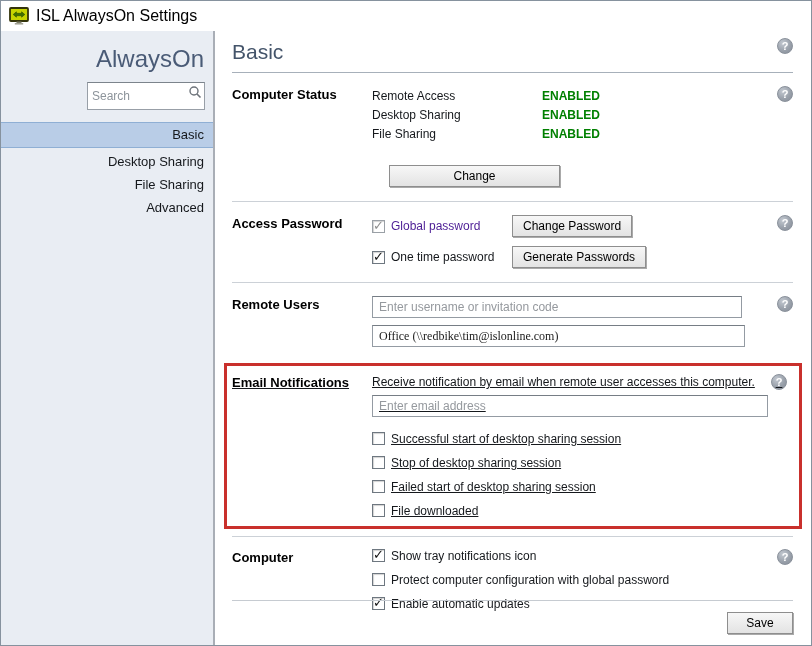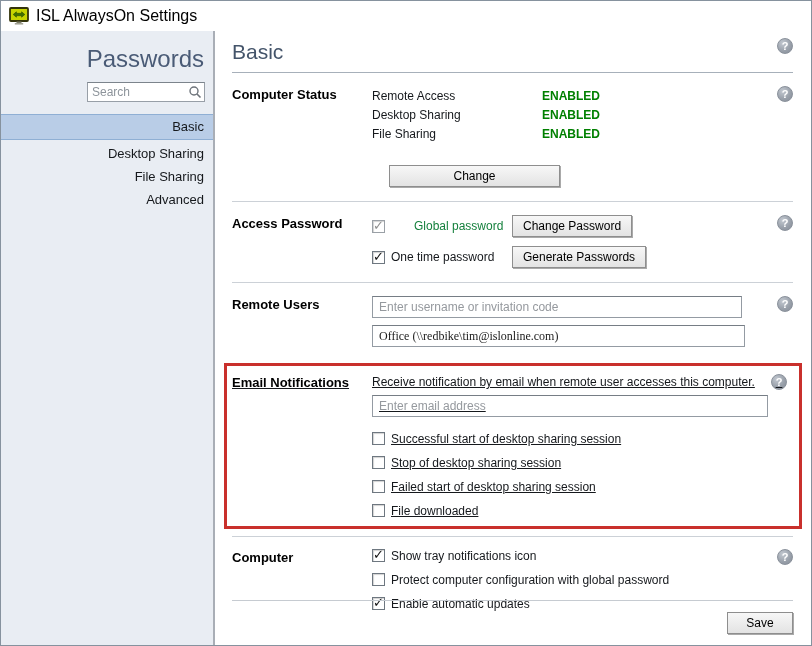--- a/index.html
+++ b/index.html
@@ -12,21 +12,21 @@
   .titlebar { height:30px; display:flex; align-items:center; padding-left:8px; background:#fff; flex:0 0 auto; }
   .app-icon { width:20px; height:18px; margin-right:7px; display:inline-flex; }
   .title-text { font-size:16px; color:#000; }
 
   .body-row { flex:1; display:flex; min-height:0; }
 
   
   .sidebar { width:214px; flex:0 0 214px; background:#e9edf3; border-right:2px solid #a9aeb6; padding-top:14px; }
   .sidebar-title { text-align:right; padding-right:9px; font-size:24px; color:#4a5b76; font-weight:400; letter-spacing:0; }
   .search-box { position:relative; width:118px; margin:9px 8px 12px auto; }
-  .search-input { width:118px; height:20px; border:1px solid #989fa7; border-top-color:#7c848c; background:#fff; padding:2px 20px 2px 4px; font-size:12px; font-family:inherit; color:#222; }
+  .search-input { width:118px; height:28px; border:1px solid #989fa7; border-top-color:#7c848c; background:#fff; padding:2px 20px 2px 4px; font-size:12px; font-family:inherit; color:#222; }
   .search-input::placeholder { color:#8d949b; }
   .search-icon { position:absolute; right:3px; top:3px; width:14px; height:14px; }
   .nav { margin-top:2px; }
   .nav-item { height:23px; line-height:23px; text-align:right; padding-right:9px; font-size:13px; color:#15181c; cursor:default; }
   .nav-item.selected { background:#b9cde7; border-top:1px solid #8fafd4; border-bottom:1px solid #8fafd4; height:26px; line-height:24px; margin-bottom:2px; }
 
   
   .main { flex:1; background:#fff; position:relative; padding:0 18px 0 17px; overflow:hidden; }
   .page-header { display:flex; align-items:flex-start; padding-top:7px; height:42px; border-bottom:1px solid #a7b0ba; }
   .page-title { font-size:21px; color:#44546a; font-weight:400; line-height:28px; }
@@ -49,21 +49,21 @@
   .btn { background: linear-gradient(#f7f7f7, #e3e3e3); border:1px solid #8e8e8e; box-shadow:1px 1px 0 rgba(100,100,100,.55);
         font-size:12px; font-family:inherit; color:#000; height:22px; cursor:pointer; }
   .btn-change { width:171px; margin-left:17px; margin-top:22px; }
   .btn-pw { min-width:112px; padding:0 10px; }
 
   
   .cb { display:flex; align-items:center; cursor:default; }
   .cb-box { width:13px; height:13px; background:#fff; border:1px solid #6e7780; box-shadow: inset 1px 1px 1px rgba(0,0,0,.18);
             margin-right:6px; position:relative; flex:0 0 13px; }
   .cb-box.checked::after { content:"✓"; position:absolute; left:0px; top:-3px; font-size:13px; font-weight:bold; color:#111; }
-  .cb.disabled { color:#15803d;gap:23px; }
+  .cb.disabled { color:#4c1d95; }
   .cb.disabled .cb-box { border-color:#9aa0a6; }
   .cb.disabled .cb-box.checked::after { color:#8e8e8e; }
 
   .ap-row { display:flex; align-items:center; margin-bottom:9px; }
   .ap-row:last-child { margin-bottom:0; }
   .ap-cbwrap { width:140px; flex:0 0 140px; }
 
   
   .text-input { height:22px; border:1px solid #949ba3; border-top-color:#767d85; padding:0 6px; font-size:12px; font-family:inherit; color:#1a1a1a; background:#fff; display:block; }
   .text-input::placeholder { color:#95999e; }
@@ -100,21 +100,21 @@
         <rect x="7.5" y="14.5" width="5" height="1.6" fill="#7d7d6a"></rect>
         <rect x="5.8" y="16.1" width="8.4" height="1.4" fill="#9a9a8a"></rect>
       </svg>
     </span>
     <span class="title-text">ISL AlwaysOn Settings</span>
   </div>
 
   <div class="body-row">
 
     <div class="sidebar">
-      <div class="sidebar-title">Passwords</div>
+      <div class="sidebar-title">AlwaysOn</div>
       <div class="search-box">
         <input class="search-input" type="text" placeholder="Search" style="">
         <span class="search-icon">
           <svg width="14" height="14" viewBox="0 0 14 14">
             <circle cx="6" cy="6" r="4" fill="none" stroke="#6d737a" stroke-width="1.4"></circle>
             <line x1="9" y1="9" x2="12.5" y2="12.5" stroke="#6d737a" stroke-width="1.6"></line>
           </svg>
         </span>
       </div>
       <div class="nav">

